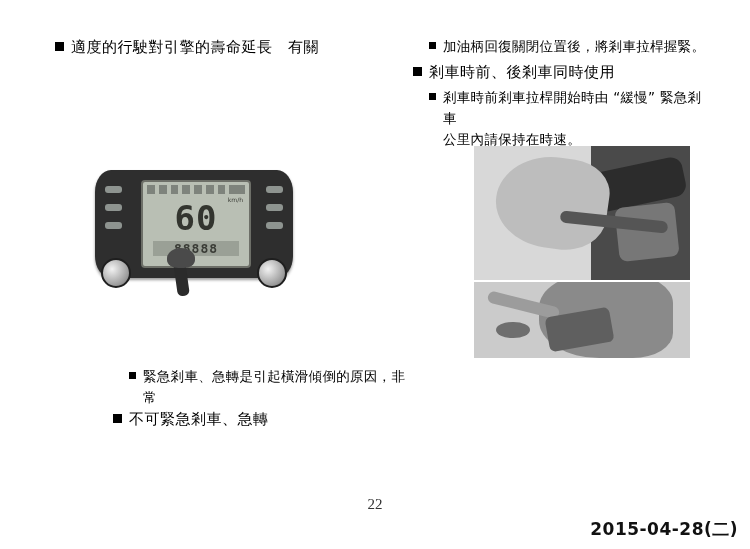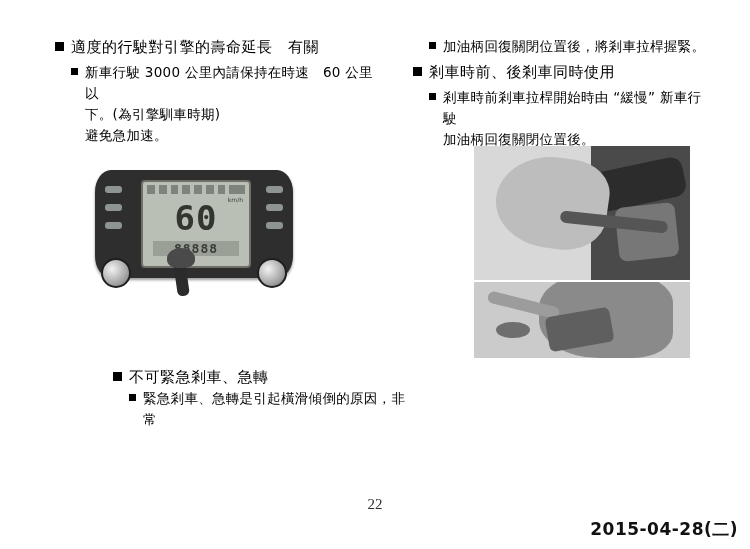--- a/index.html
+++ b/index.html
@@ -275,28 +275,20 @@
 
   <div class="col-left">
 
     <div class="block">
       <div class="bullet-row">
         <span class="sq sq-lg"></span>
         <span class="t-lg">適度的行駛對引擎的壽命延長　有關</span>
       </div>
     </div>
 
-    <div class="block">
-      <div class="bullet-row indent-sub">
-        <span class="sq sq-sm"></span>
-        <span class="t-sm">新車行駛 3000 公里內請保持在時速　60 公里以</span>
-      </div>
-      <div class="t-sm hang">下。(為引擎馴車時期)</div>
-      <div class="t-sm hang">避免急加速。</div>
-    </div>
 
   </div>
 
   <div class="col-right">
 
     <div class="block">
       <div class="bullet-row indent-sub">
         <span class="sq sq-sm"></span>
         <span class="t-sm">加油柄回復關閉位置後，將剎車拉桿握緊。</span>
       </div>
@@ -305,23 +297,23 @@
     <div class="block">
       <div class="bullet-row">
         <span class="sq sq-lg"></span>
         <span class="t-lg">剎車時前、後剎車同時使用</span>
       </div>
     </div>
 
     <div class="block">
       <div class="bullet-row indent-sub">
         <span class="sq sq-sm"></span>
-        <span class="t-sm">剎車時前剎車拉桿開始時由 “緩慢” 新車行駛</span>
-      </div>
-      <div class="t-sm hang">加油柄回復關閉位置後。</div>
+        <span class="t-sm">剎車時前剎車拉桿開始時由 “緩慢” 緊急剎車</span>
+      </div>
+      <div class="t-sm hang">公里內請保持在時速。</div>
     </div>
 
   </div>
 
   <div class="photo" id="dash-photo">
     <div class="dash-body">
       <div class="dash-btn" style="left:10px; top:16px;"></div>
       <div class="dash-btn" style="left:10px; top:34px;"></div>
       <div class="dash-btn" style="left:10px; top:52px;"></div>
       <div class="dash-btn" style="right:10px; top:16px;"></div>
@@ -353,27 +345,27 @@
 
   <div class="photo" id="brake-photo-2">
     <div class="ph2-bg"></div>
     <div class="ph2-engine"></div>
     <div class="ph2-arm"></div>
     <div class="ph2-cal"></div>
     <div class="ph2-bolt"></div>
   </div>
 
   <div class="left-lower">
+    <div class="bullet-row indent-sub">
+      <span class="sq sq-sm"></span>
+      <span class="t-sm">緊急剎車、急轉是引起橫滑傾倒的原因，非常</span>
+    </div>
     <div class="bullet-row">
       <span class="sq sq-lg"></span>
       <span class="t-lg">不可緊急剎車、急轉</span>
     </div>
-    <div class="bullet-row indent-sub">
-      <span class="sq sq-sm"></span>
-      <span class="t-sm">緊急剎車、急轉是引起橫滑傾倒的原因，非常</span>
-    </div>
   </div>
 
   <div class="page-num">22</div>
 
   <div class="date-stamp">2015-04-28(二)</div>
 
 </div>
 
 </body></html>

